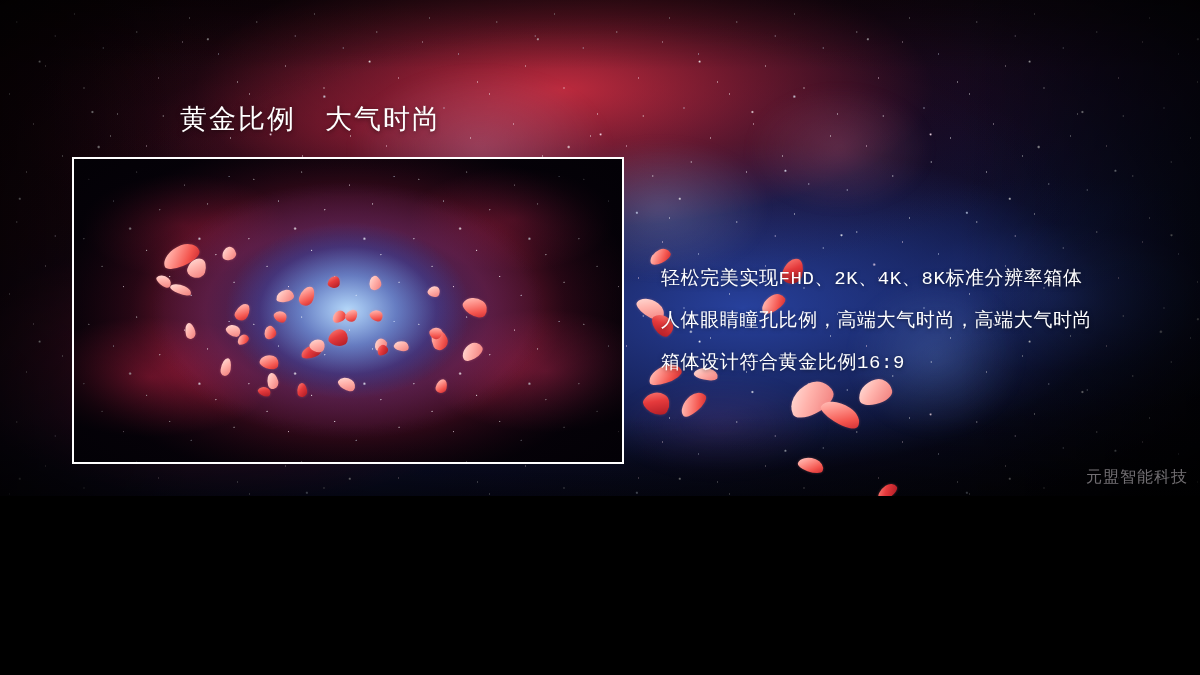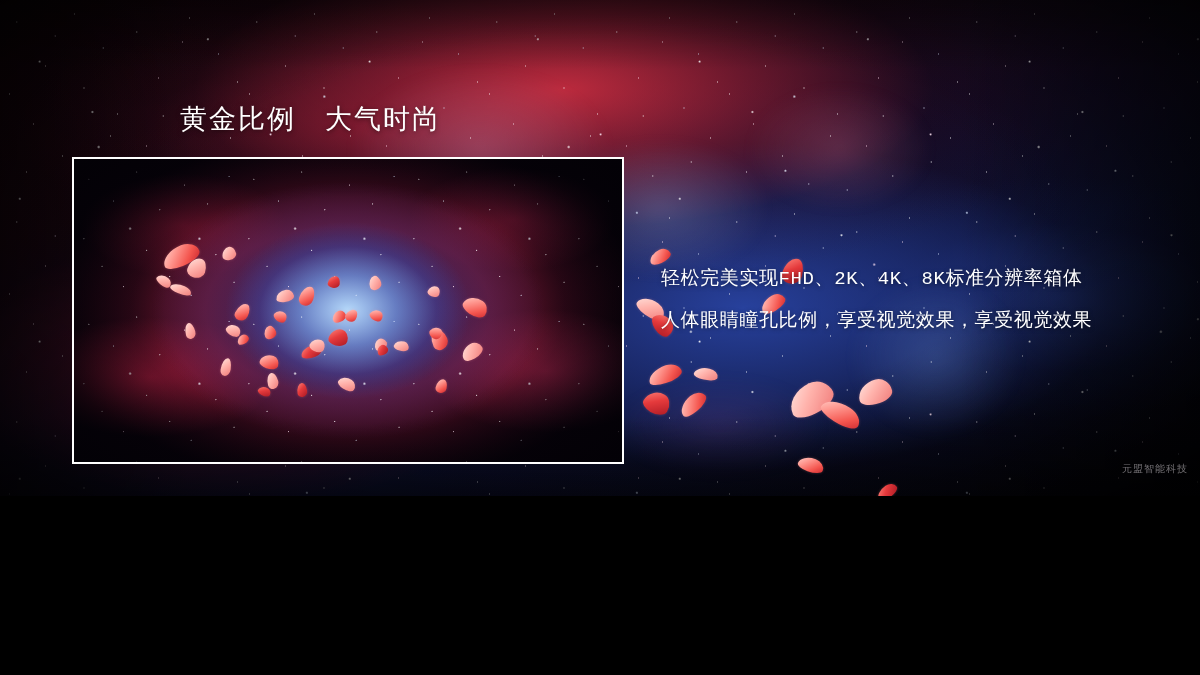--- a/index.html
+++ b/index.html
@@ -219,22 +219,22 @@
     line-height: 42px;
     color: #ffffff;
     letter-spacing: 0.6px;
     white-space: nowrap;
     text-shadow: 0 1px 4px rgba(0,0,0,0.5);
   }
 
   .watermark {
     position: absolute;
     right: 12px;
-    bottom: 20px;
-    font-size: 10px;
+    bottom: 8px;
+    font-size: 16px;
     letter-spacing: 1px;
     color: rgba(205,200,205,0.55);
   }
 </style>
 </head>
 <body>
 
 <div class="slide">
 
   <div class="bg-layer bg-base"></div>
@@ -305,18 +305,19 @@
         <div class="petal pale" style="left:387px; top:185px; width:22px; height:15px; transform:rotate(-30deg);"></div>
         <div class="petal" style="left:362px; top:220px; width:11px; height:14px; transform:rotate(12deg);"></div>
       </div>
     </div>
   </div>
 
   <div class="slide-title">黄金比例　大气时尚</div>
 
   <div class="body-copy">
     <div class="body-line">轻松完美实现FHD、2K、4K、8K标准分辨率箱体</div>
-    <div class="body-line">人体眼睛瞳孔比例，享受视觉效果，享受视觉效果</div>
+    <div class="body-line">人体眼睛瞳孔比例，高端大气时尚，高端大气时尚</div>
+    <div class="body-line">箱体设计符合黄金比例16:9</div>
   </div>
 
   <div class="watermark">元盟智能科技</div>
 
 </div>
 
 </body></html>

